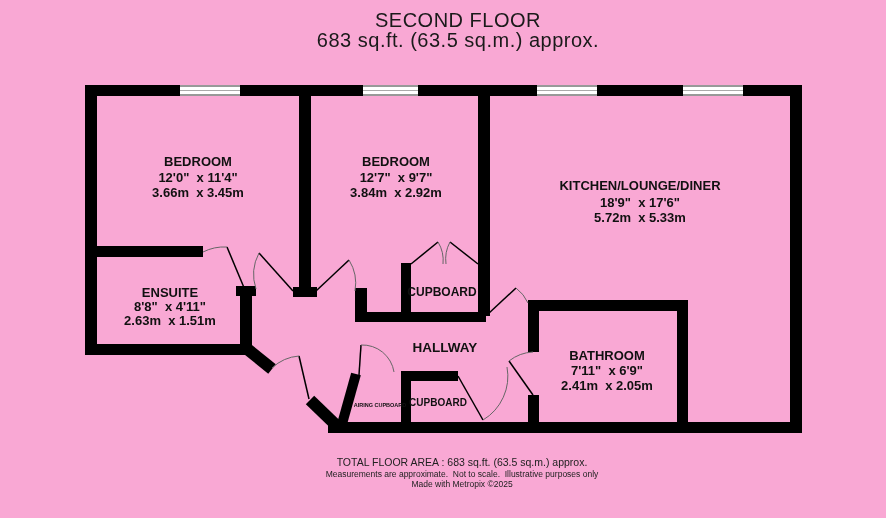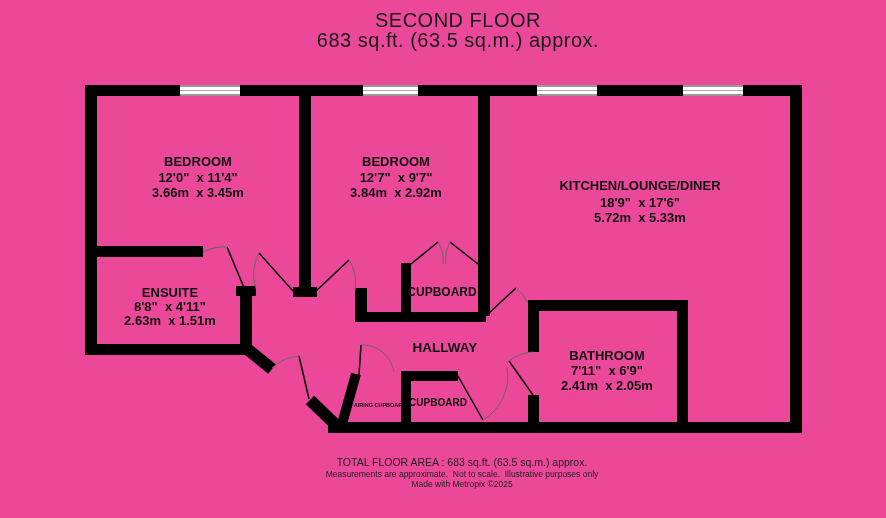--- a/index.html
+++ b/index.html
@@ -1,16 +1,16 @@
 <!DOCTYPE html>
 <html><head>
 <meta charset="utf-8">
 <style>
   html,body{margin:0;padding:0;background:#fff;}
-  .stage{position:relative;width:886px;height:518px;background:#ec4899;font-family:"Liberation Sans",sans-serif;}
+  .stage{position:relative;width:886px;height:518px;background:#f9a8d4;font-family:"Liberation Sans",sans-serif;}
   svg{position:absolute;left:0;top:0;}
   svg text{white-space:pre;fill:#111;}
   .title-line{font-size:20px;letter-spacing:.5px;fill:#1a1a1a;}
   .room-name,.room-dim{font-weight:bold;font-size:13px;}
   .lbl-cupboard{font-weight:bold;font-size:12px;}
   .lbl-hallway{font-weight:bold;font-size:13.5px;}
   .lbl-cupboard-sm{font-weight:bold;font-size:10px;}
   .lbl-airing{font-weight:bold;font-size:5.5px;}
   .footer-main{font-size:10.5px;fill:#222;}
   .footer-sub{font-size:8.5px;fill:#222;}

